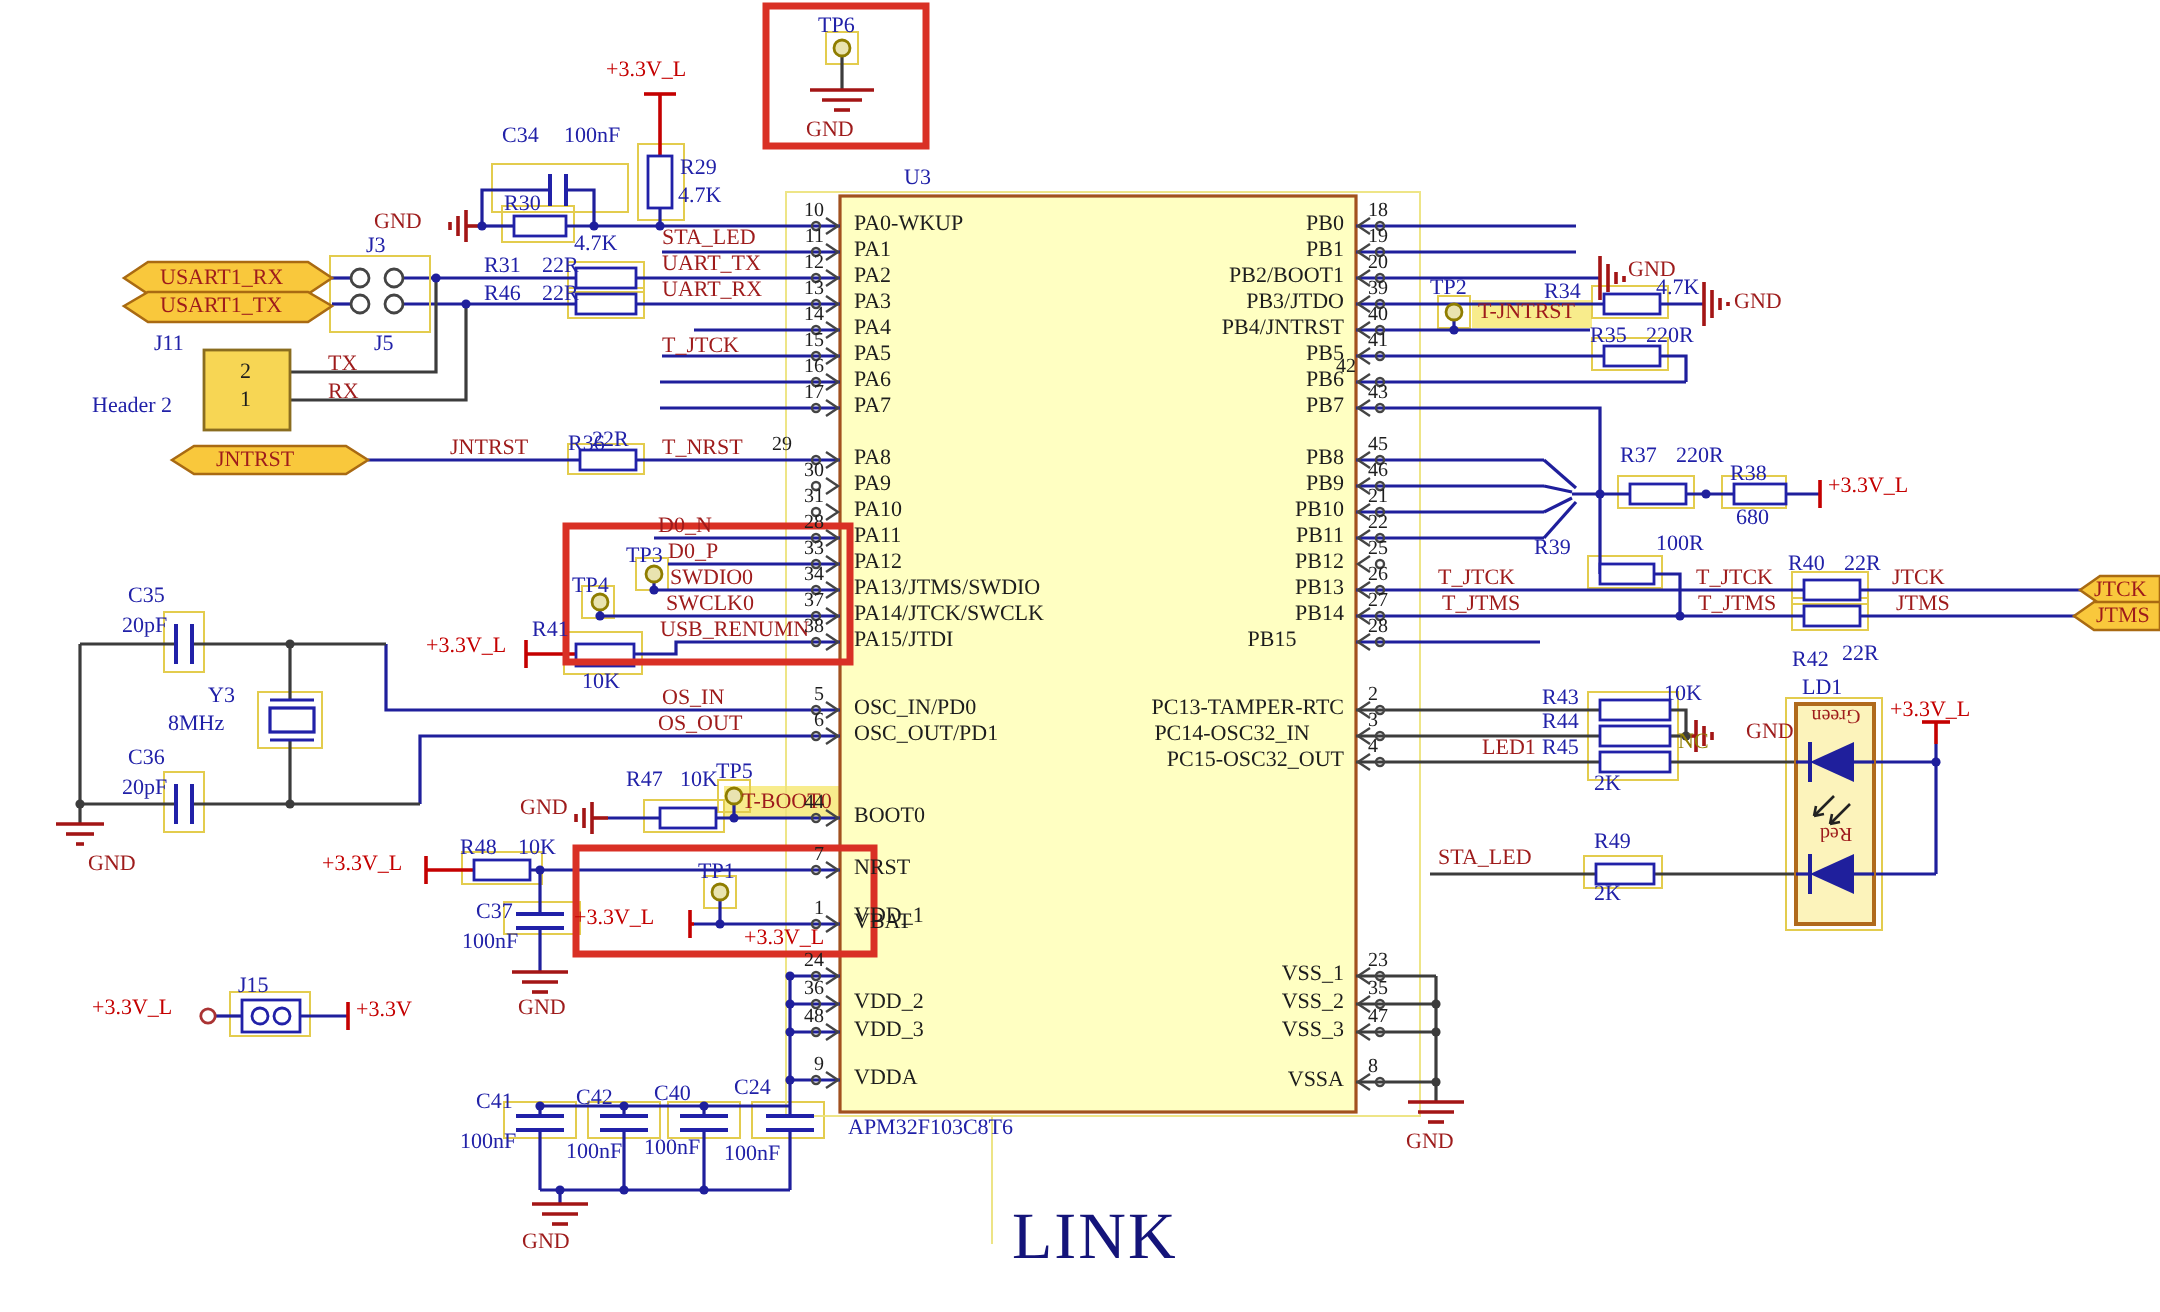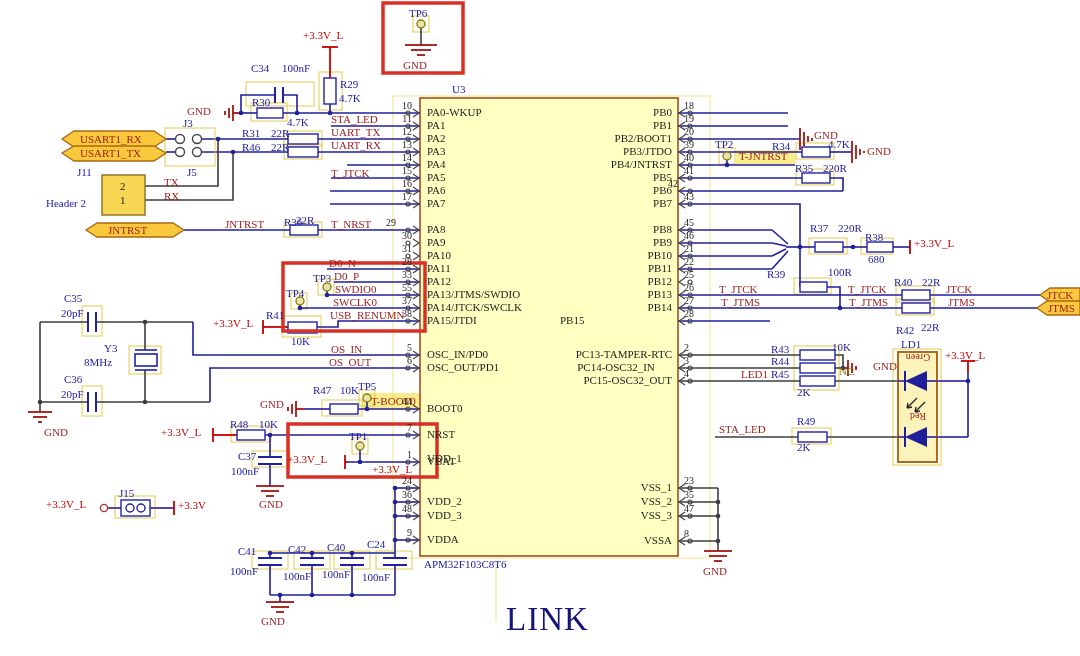--- a/index.html
+++ b/index.html
@@ -758,21 +758,21 @@
       <span class="lbl k s10" style="left:386px;top:218px;width:26px;text-align:left">29</span>
       <span class="lbl k" style="left:427px;top:237px">PA9</span>
       <span class="lbl k s10" style="left:386px;top:231px;width:26px;text-align:right">30</span>
       <span class="lbl k" style="left:427px;top:250px">PA10</span>
       <span class="lbl k s10" style="left:386px;top:244px;width:26px;text-align:right">31</span>
       <span class="lbl k" style="left:427px;top:263px">PA11</span>
       <span class="lbl k s10" style="left:386px;top:257px;width:26px;text-align:right">28</span>
       <span class="lbl k" style="left:427px;top:276px">PA12</span>
       <span class="lbl k s10" style="left:386px;top:270px;width:26px;text-align:right">33</span>
       <span class="lbl k" style="left:427px;top:289px">PA13/JTMS/SWDIO</span>
-      <span class="lbl k s10" style="left:386px;top:283px;width:26px;text-align:right">55</span>
+      <span class="lbl k s10" style="left:386px;top:283px;width:26px;text-align:right">34</span>
       <span class="lbl k" style="left:427px;top:302px">PA14/JTCK/SWCLK</span>
       <span class="lbl k s10" style="left:386px;top:296px;width:26px;text-align:right">37</span>
       <span class="lbl k" style="left:427px;top:315px">PA15/JTDI</span>
       <span class="lbl k s10" style="left:386px;top:309px;width:26px;text-align:right">38</span>
       <span class="lbl k" style="left:427px;top:349px">OSC_IN/PD0</span>
       <span class="lbl k s10" style="left:386px;top:343px;width:26px;text-align:right">5</span>
       <span class="lbl k" style="left:427px;top:362px">OSC_OUT/PD1</span>
       <span class="lbl k s10" style="left:386px;top:356px;width:26px;text-align:right">6</span>
       <span class="lbl k" style="left:427px;top:403px">BOOT0</span>
       <span class="lbl k s10" style="left:386px;top:397px;width:26px;text-align:right">44</span>
@@ -811,21 +811,21 @@
       <span class="lbl k" style="left:560px;top:250px;width:112px;text-align:right">PB10</span>
       <span class="lbl k s10" style="left:684px;top:244px">21</span>
       <span class="lbl k" style="left:560px;top:263px;width:112px;text-align:right">PB11</span>
       <span class="lbl k s10" style="left:684px;top:257px">22</span>
       <span class="lbl k" style="left:560px;top:276px;width:112px;text-align:right">PB12</span>
       <span class="lbl k s10" style="left:684px;top:270px">25</span>
       <span class="lbl k" style="left:560px;top:289px;width:112px;text-align:right">PB13</span>
       <span class="lbl k s10" style="left:684px;top:283px">26</span>
       <span class="lbl k" style="left:560px;top:302px;width:112px;text-align:right">PB14</span>
       <span class="lbl k s10" style="left:684px;top:296px">27</span>
-      <span class="lbl k" style="left:560px;top:315px;width:112px;text-align:left">PB15</span>
+      <span class="lbl k" style="left:580px;top:315px;width:112px;text-align:center">PB15</span>
       <span class="lbl k s10" style="left:684px;top:309px">28</span>
       <span class="lbl k" style="left:560px;top:349px;width:112px;text-align:right">PC13-TAMPER-RTC</span>
       <span class="lbl k s10" style="left:684px;top:343px">2</span>
       <span class="lbl k" style="left:560px;top:362px;width:112px;text-align:center">PC14-OSC32_IN</span>
       <span class="lbl k s10" style="left:684px;top:356px">3</span>
       <span class="lbl k" style="left:560px;top:375px;width:112px;text-align:right">PC15-OSC32_OUT</span>
       <span class="lbl k s10" style="left:684px;top:369px">4</span>
       <span class="lbl k" style="left:560px;top:482px;width:112px;text-align:right">VSS_1</span>
       <span class="lbl k s10" style="left:684px;top:476px">23</span>
       <span class="lbl k" style="left:560px;top:496px;width:112px;text-align:right">VSS_2</span>

